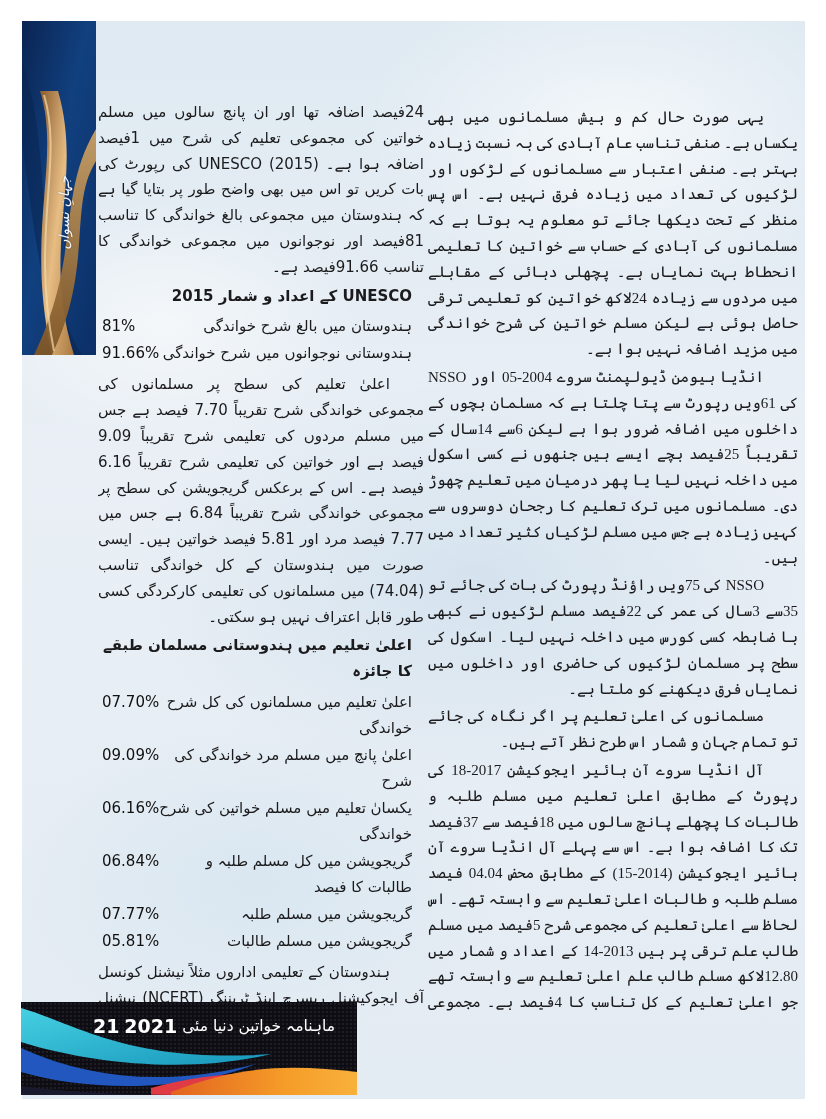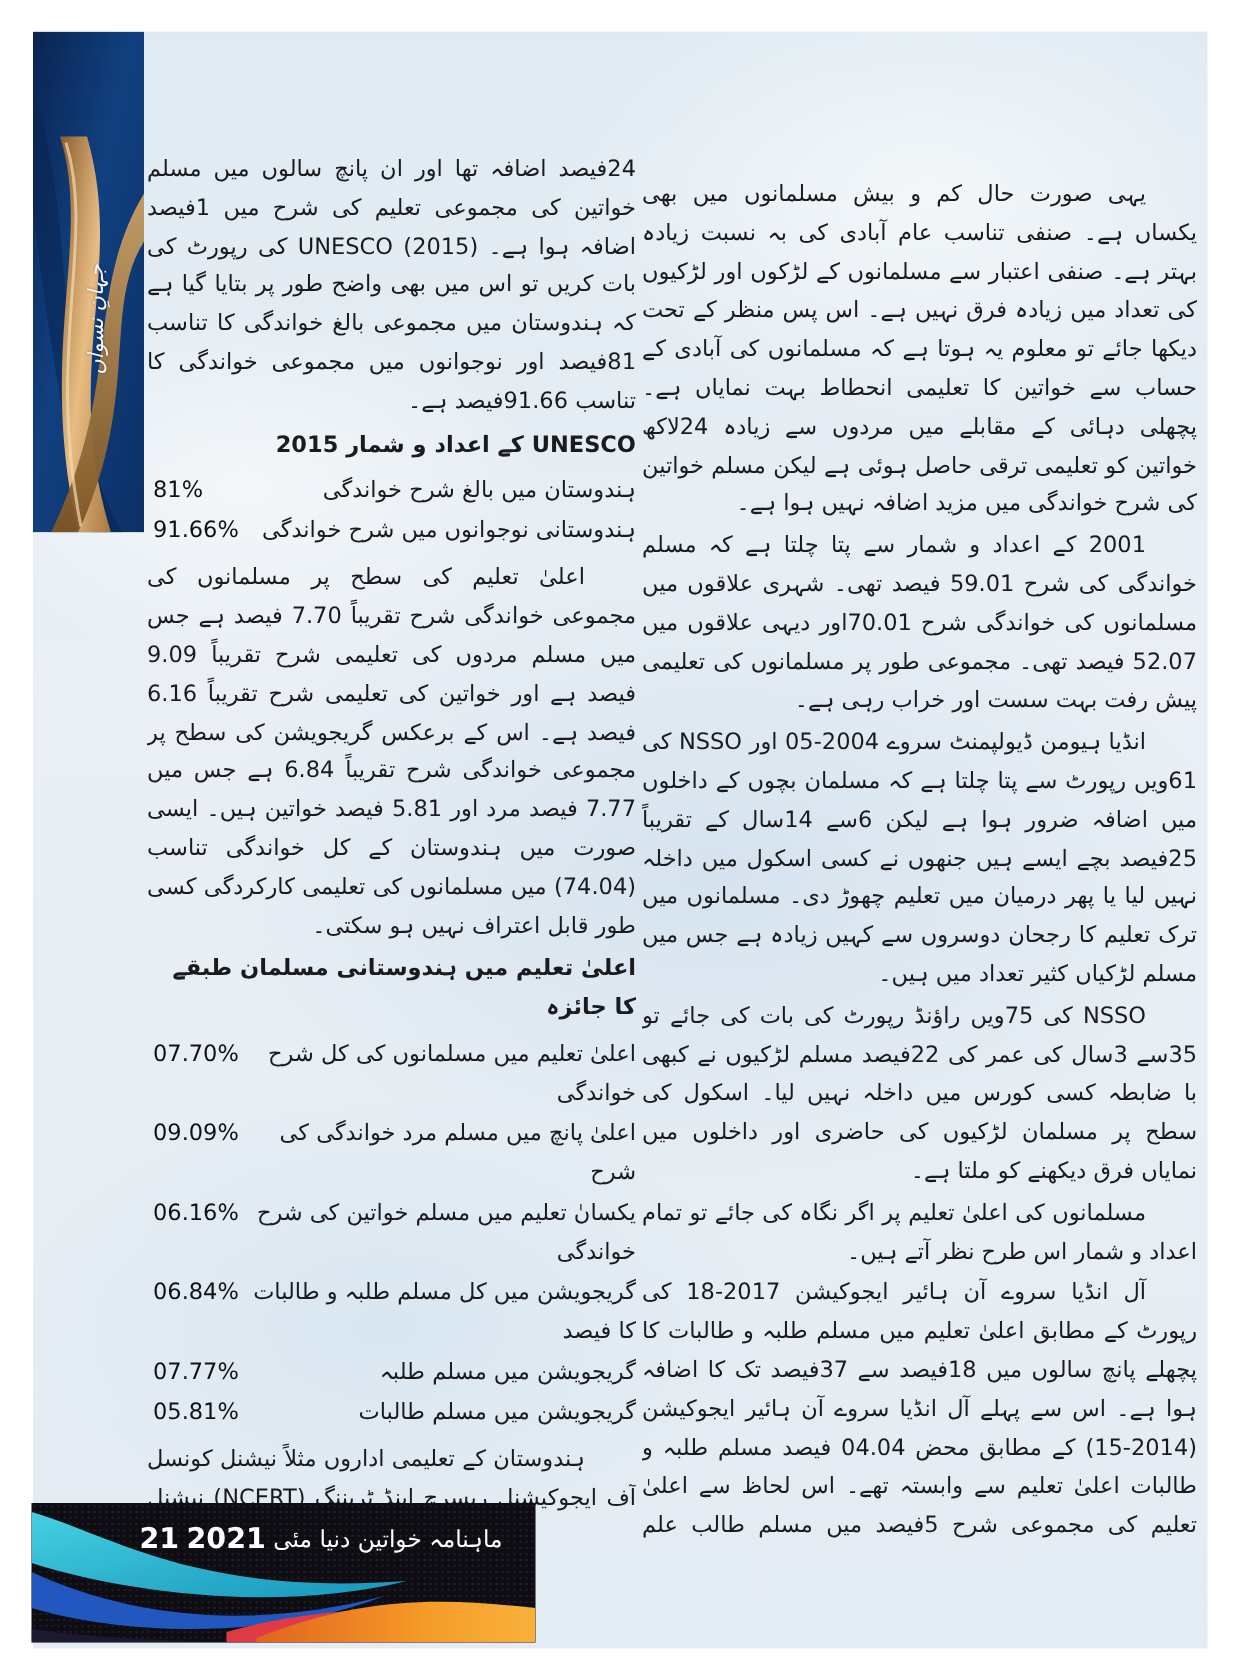--- a/index.html
+++ b/index.html
@@ -21,30 +21,30 @@
   .sidebar-title{position:absolute;left:42px;top:192px;color:#f5f6fa;
     font-size:14px;font-style:italic;white-space:nowrap;letter-spacing:1px;
     transform:translate(-50%,-50%) rotate(-90deg);
     font-family:"DejaVu Sans", sans-serif;text-shadow:0 0 2px rgba(0,0,0,.4);}
 
   
   .col{position:absolute;direction:rtl;color:#1b1b1d;overflow:hidden;
        font-size:15px;line-height:25.8px;text-align:justify;
        font-family:"DejaVu Sans", sans-serif;}
   .col-left{left:76px;top:79px;width:326px;height:908px;}
-  .col-right{left:406px;top:96px;width:370px;height:912px;}
+  .col-right{left:406px;top:84px;width:370px;height:912px;font-family:Liberation Serif, serif;}
   p.para{margin:0 0 2px 0;}
   p.indent{text-indent:34px;}
 
   .stat-heading{text-align:right;font-weight:bold;font-size:15px;margin:3px 0 4px 0;}
   .stat-row{display:flex;justify-content:space-between;align-items:baseline;
             direction:rtl;margin:1px 0;line-height:26px;}
   .stat-label{text-align:right;}
   .stat-value{direction:ltr;font-size:15px;color:#111;padding-inline-start:4px;}
-  .stats-block{margin:2px 0 6px 0;}
+  .stats-block{margin:2px 12px 6px 0;}
 
   
   .footer{position:absolute;left:-1px;top:981px;width:336px;height:93px;
     background-color:var(--footer-black,#0d0d13);
     background-image:radial-gradient(rgba(255,255,255,.07) 1px, transparent 1px);
     background-size:4px 4px;overflow:hidden;}
   .footer svg{position:absolute;left:0;top:0;width:336px;height:93px;}
   .footer-text{position:absolute;left:72px;right:22px;top:9px;height:30px;
     display:flex;direction:rtl;justify-content:space-between;align-items:center;
     color:#ffffff;z-index:2;}
@@ -129,24 +129,23 @@
         <span class="stat-value">05.81%</span>
       </div>
     </div>
 
     <p class="para indent">ہندوستان کے تعلیمی اداروں مثلاً نیشنل کونسل آف ایجوکیشنل ریسرچ اینڈ ٹریننگ (NCERT) نیشنل انسٹی ٹیوٹ آف ایجوکیشنل پلاننگ اینڈ ایڈمنسٹریشن (NIEPA) سنٹرل بورڈ آف سکنڈری ایجوکیشن (CBSC) اور نیشنل کونسل آف اپلائڈ ایکنامک ریسرچ (NCAIR) کے علاوہ اعلیٰ تعلیمی اداروں مثلاً انڈین انسٹی ٹیوٹ آف مینجمنٹ (IIMs) انڈین انسٹی ٹیوٹ آف ٹکنالوجی (IITs) انٹرنیشنل انسٹی ٹیوٹ آف انفارمیشن ٹکنالوجی (IIIT) کالج، یونیورسٹی اور MHRD کے اعداد و شمار کا جائزہ لیا جائے تو معلوم ہوتا ہے کہ اعلیٰ تعلیم میں مسلم طالب علموں کی تعداد آبادی کے تناظر میں بہت کم ہے۔</p>
 
   </div>
 
   <div class="col col-right" dir="rtl">
     <p class="para indent">یہی صورت حال کم و بیش مسلمانوں میں بھی یکساں ہے۔ صنفی تناسب عام آبادی کی بہ نسبت زیادہ بہتر ہے۔ صنفی اعتبار سے مسلمانوں کے لڑکوں اور لڑکیوں کی تعداد میں زیادہ فرق نہیں ہے۔ اس پس منظر کے تحت دیکھا جائے تو معلوم یہ ہوتا ہے کہ مسلمانوں کی آبادی کے حساب سے خواتین کا تعلیمی انحطاط بہت نمایاں ہے۔ پچھلی دہائی کے مقابلے میں مردوں سے زیادہ 24لاکھ خواتین کو تعلیمی ترقی حاصل ہوئی ہے لیکن مسلم خواتین کی شرح خواندگی میں مزید اضافہ نہیں ہوا ہے۔</p>
-    <p class="para indent">2001 کے اعداد و شمار سے پتا چلتا ہے کہ مسلم خواندگی کی شرح 59.01 فیصد تھی۔ شہری علاقوں میں مسلمانوں کی خواندگی شرح 70.01اور دیہی علاقوں میں 52.07 فیصد تھی۔ مجموعی طور پر مسلمانوں کی تعلیمی پیش رفت بہت سست اور خراب رہی ہے۔</p>
     <p class="para indent">انڈیا ہیومن ڈیولپمنٹ سروے 2004-05 اور NSSO کی 61ویں رپورٹ سے پتا چلتا ہے کہ مسلمان بچوں کے داخلوں میں اضافہ ضرور ہوا ہے لیکن 6سے 14سال کے تقریباً 25فیصد بچے ایسے ہیں جنھوں نے کسی اسکول میں داخلہ نہیں لیا یا پھر درمیان میں تعلیم چھوڑ دی۔ مسلمانوں میں ترک تعلیم کا رجحان دوسروں سے کہیں زیادہ ہے جس میں مسلم لڑکیاں کثیر تعداد میں ہیں۔</p>
     <p class="para indent">NSSO کی 75ویں راؤنڈ رپورٹ کی بات کی جائے تو 35سے 3سال کی عمر کی 22فیصد مسلم لڑکیوں نے کبھی با ضابطہ کسی کورس میں داخلہ نہیں لیا۔ اسکول کی سطح پر مسلمان لڑکیوں کی حاضری اور داخلوں میں نمایاں فرق دیکھنے کو ملتا ہے۔</p>
-    <p class="para indent">مسلمانوں کی اعلیٰ تعلیم پر اگر نگاہ کی جائے تو تمام اعداد و شمار اس طرح نظر آتے ہیں۔</p>
+    <p class="para indent">مسلمانوں کی اعلیٰ تعلیم پر اگر نگاہ کی جائے تو تمام جہان و شمار اس طرح نظر آتے ہیں۔</p>
     <p class="para indent">آل انڈیا سروے آن ہائیر ایجوکیشن 2017-18 کی رپورٹ کے مطابق اعلیٰ تعلیم میں مسلم طلبہ و طالبات کا پچھلے پانچ سالوں میں 18فیصد سے 37فیصد تک کا اضافہ ہوا ہے۔ اس سے پہلے آل انڈیا سروے آن ہائیر ایجوکیشن (2014-15) کے مطابق محض 04.04 فیصد مسلم طلبہ و طالبات اعلیٰ تعلیم سے وابستہ تھے۔ اس لحاظ سے اعلیٰ تعلیم کی مجموعی شرح 5فیصد میں مسلم طالب علم ترقی پر ہیں 2013-14 کے اعداد و شمار میں 12.80لاکھ مسلم طالب علم اعلیٰ تعلیم سے وابستہ تھے جو اعلیٰ تعلیم کے کل تناسب کا 4فیصد ہے۔ مجموعی طور پر اعلیٰ تعلیم میں مسلم طالب علم کل 4فیصد ہیں۔</p>
 
   </div>
 
   <div class="footer">
     <svg viewBox="0 0 336 93" aria-hidden="true">
       <defs>
         <linearGradient id="orGrad" x1="0" y1="0" x2="1" y2="0">
           <stop offset="0" stop-color="#e2641f"></stop>
           <stop offset="0.6" stop-color="#f59b28"></stop>

